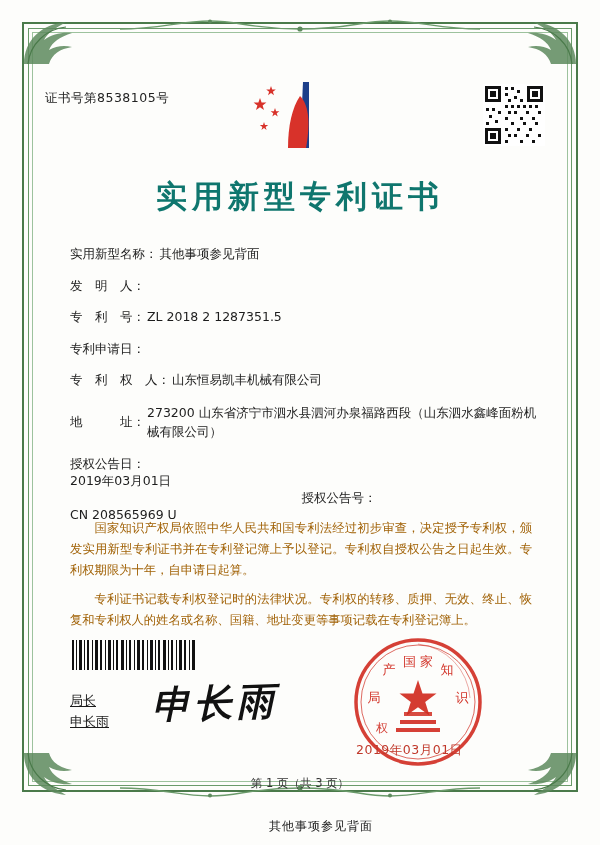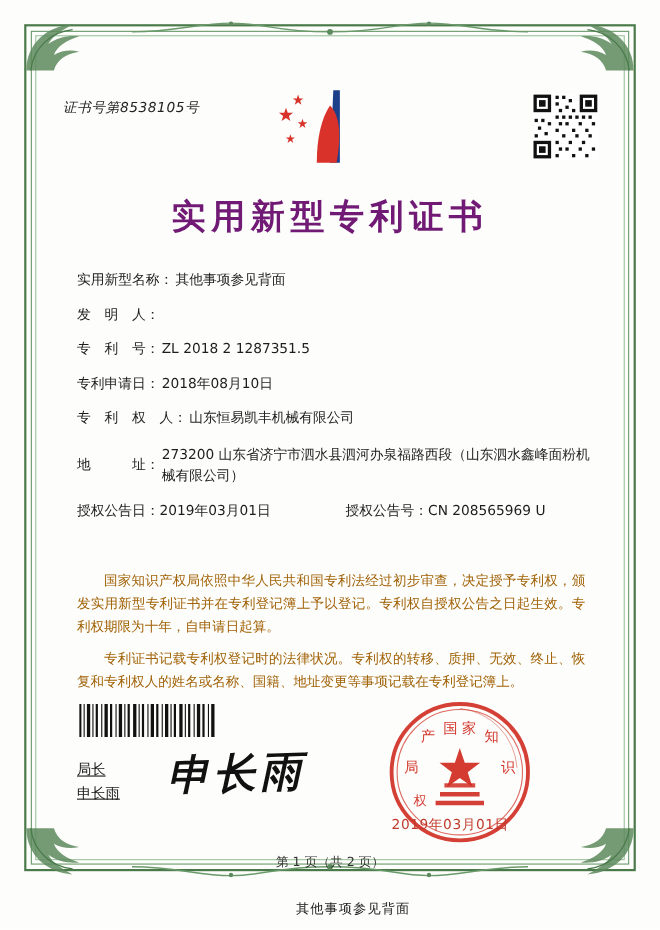--- a/index.html
+++ b/index.html
@@ -65,26 +65,25 @@
     position: absolute;
     height: 14px;
     pointer-events: none;
   }
   .edge-top { left: 120px; top: 17px; width: 360px; }
   .edge-bottom { left: 120px; bottom: 45px; width: 360px; transform: scaleY(-1); }
 
   
   .cert-no {
     position: absolute;
-    left: 57px;
+    left: 45px;
     top: 90px;
     font-size: 12.5px;
     letter-spacing: 0.5px;
     color: #222;
-    font-style: italic;
   }
   .logo {
     position: absolute;
     left: 248px;
     top: 78px;
     width: 90px;
     height: 78px;
   }
   .qr {
     position: absolute;
@@ -98,21 +97,21 @@
   .title {
     position: absolute;
     left: 0;
     top: 176px;
     width: 600px;
     text-align: center;
     font-family: "DejaVu Serif", "Liberation Serif", serif;
     font-size: 31px;
     font-weight: bold;
     letter-spacing: 5px;
-    color: #701a75;
+    color: #0f766e;
   }
 
   
   .fields {
     position: absolute;
     left: 70px;
     top: 245px;
     width: 470px;
     font-size: 12.5px;
     color: #1d1d1d;
@@ -129,20 +128,21 @@
   }
   .fvalue {
     flex: 1 1 auto;
     padding-left: 2px;
   }
   .frow.addr .fvalue { line-height: 19px; }
   .pubrow {
     display: flex;
     margin-bottom: 14.5px;
     line-height: 17px;
+    flex-direction: column;
   }
   .pubrow .seg { white-space: pre; }
   .pubrow .seg.right { margin-left: 68px; text-align: center; }
 
   
   .paras {
     position: absolute;
     left: 70px;
     top: 518px;
     width: 462px;
@@ -358,21 +358,20 @@
     </div>
     <div class="frow">
       <span class="flabel">发　明　人：</span>
     </div>
     <div class="frow">
       <span class="flabel">专　利　号：</span>
       <span class="fvalue">ZL 2018 2 1287351.5</span>
     </div>
     <div class="frow">
       <span class="flabel">专利申请日：</span>
-      <span class="fvalue">2018年08月10日</span>
     </div>
     <div class="frow">
       <span class="flabel">专　利　权　人：</span>
       <span class="fvalue">山东恒易凯丰机械有限公司</span>
     </div>
     <div class="frow addr">
       <span class="flabel">地　　　址：</span>
       <span class="fvalue">273200 山东省济宁市泗水县泗河办泉福路西段（山东泗水鑫峰面粉机械有限公司）</span>
     </div>
     <div class="pubrow">
@@ -445,16 +444,16 @@
       <text x="66" y="30" text-anchor="middle" font-family="DejaVu Serif, serif" font-size="13" fill="#d02b20" opacity="0.95">国 家</text>
       <text x="22" y="66" text-anchor="middle" font-family="DejaVu Serif, serif" font-size="13" fill="#d02b20" opacity="0.95">局</text>
       <text x="110" y="66" text-anchor="middle" font-family="DejaVu Serif, serif" font-size="13" fill="#d02b20" opacity="0.95">识</text>
       <text x="95" y="38" text-anchor="middle" font-family="DejaVu Serif, serif" font-size="13" fill="#d02b20" opacity="0.95">知</text>
       <text x="37" y="38" text-anchor="middle" font-family="DejaVu Serif, serif" font-size="13" fill="#d02b20" opacity="0.95">产</text>
       <text x="30" y="96" text-anchor="middle" font-family="DejaVu Serif, serif" font-size="12" fill="#d02b20" opacity="0.9">权</text>
     </svg>
   </div>
   <div class="seal-date">2019年03月01日</div>
 
-  <div class="page-no">第 1 页（共 2 页）</div>
+  <div class="page-no">第 1 页（共 3 页）</div>
   <div class="footnote">其他事项参见背面</div>
 
 </div>
 
 </body></html>

